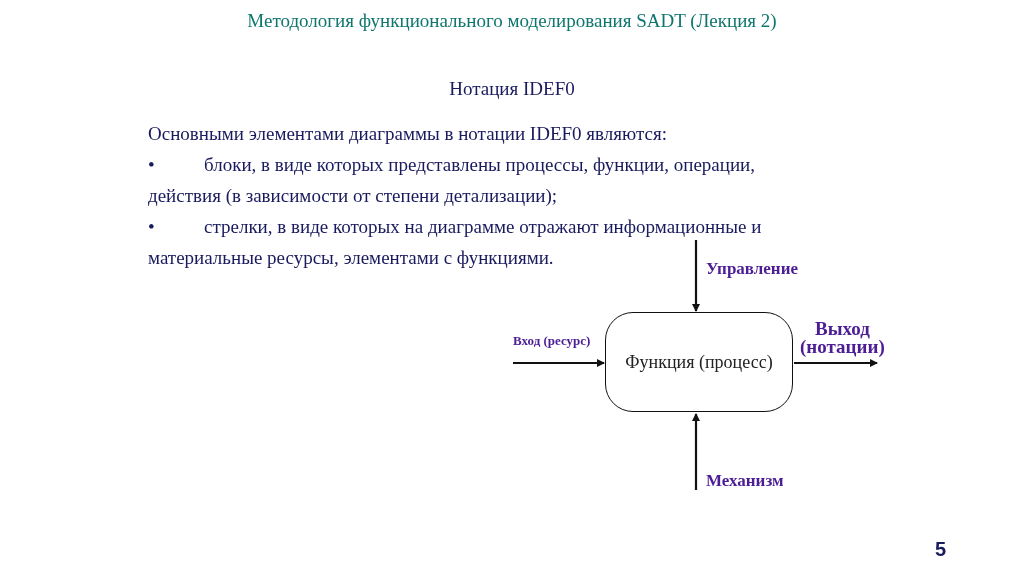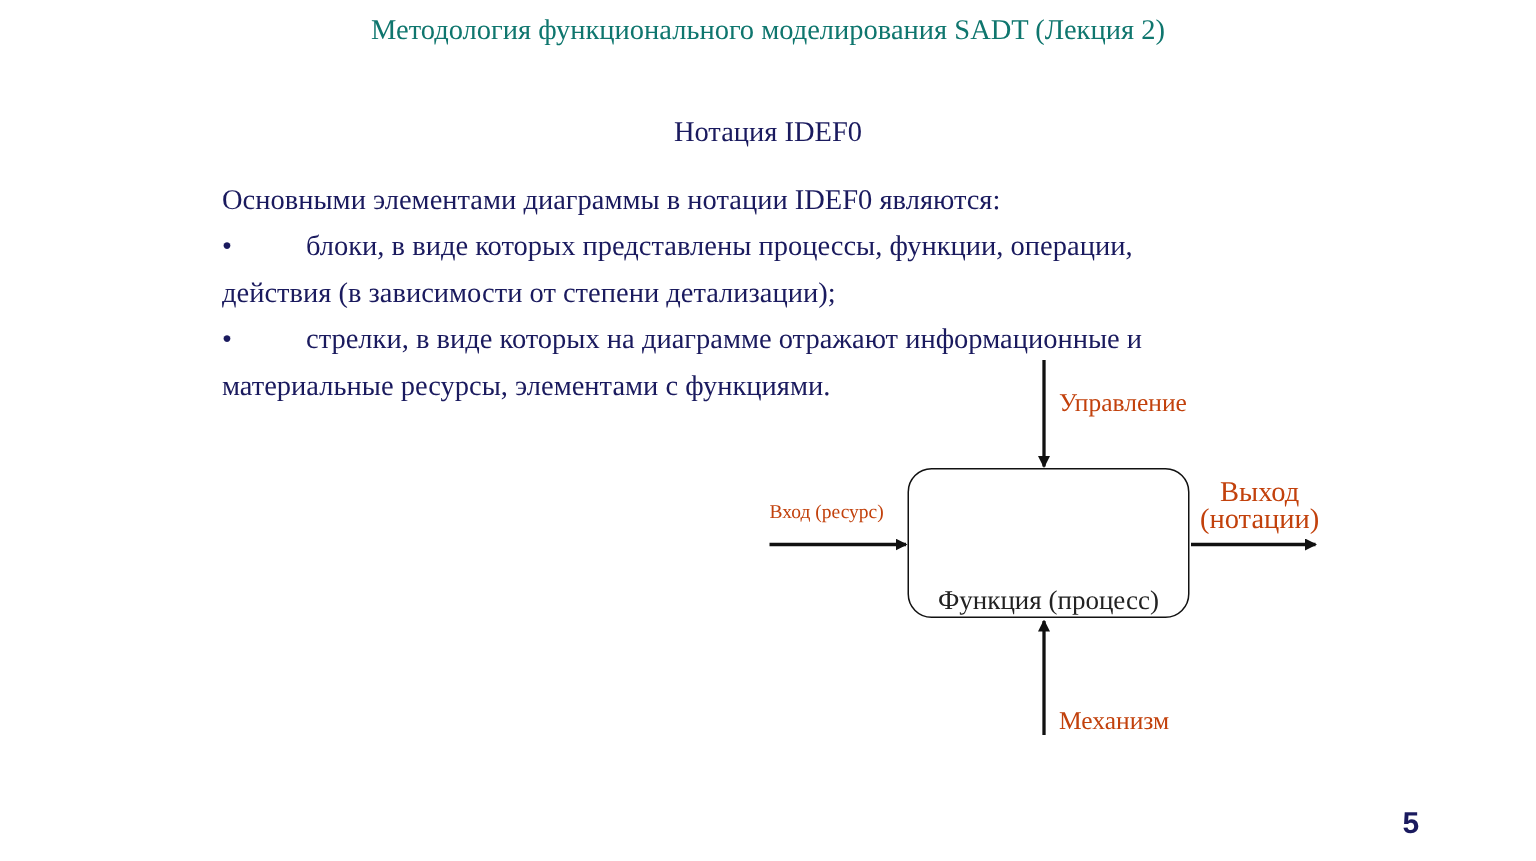--- a/index.html
+++ b/index.html
@@ -15,29 +15,29 @@
       position: absolute; left: 0; top: 78px; width: 1024px; text-align: center;
       color: #1a1a5e; font-size: 19px; font-weight: normal;
     }
     .body-text {
       position: absolute; left: 148px; top: 118px; width: 720px;
       color: #1a1a5e; font-size: 19px; line-height: 31px;
     }
     .body-text .line { white-space: nowrap; }
     .bullet { display: inline-block; width: 56px; }
     .diagram { position: absolute; left: 0; top: 0; width: 1024px; height: 574px; }
-    .dlabel { position: absolute; color: #c2410c; font-weight: normal; white-space: nowrap; }
+    .dlabel { position: absolute; color: #4c1d95; font-weight: bold; white-space: nowrap; }
     .lbl-control { left: 706px; top: 259px; font-size: 17px; }
     .lbl-mech { left: 706px; top: 435px; font-size: 17px; margin-top: 36px; }
     .lbl-input { left: 513px; top: 333px; font-size: 13px; }
     .lbl-output { left: 800px; top: 320px; font-size: 19px; line-height: 18px; text-align: center; }
     .func-box {
       position: absolute; left: 605px; top: 312px; width: 188px; height: 100px;
-      border: 1.5px solid #111; border-radius: 16px; box-sizing: border-box;
-      display: flex; align-items: flex-end; justify-content: center;
+      border: 1.5px solid #111; border-radius: 28px; box-sizing: border-box;
+      display: flex; align-items: center; justify-content: center;
       font-size: 18px; color: #222;
     }
     .page-num {
       position: absolute; left: 935px; top: 538px; color: #1a1a5e;
       font-family: "Liberation Sans", sans-serif; font-weight: bold; font-size: 20px;
     }
   </style>
 </head>
 <body>
 

